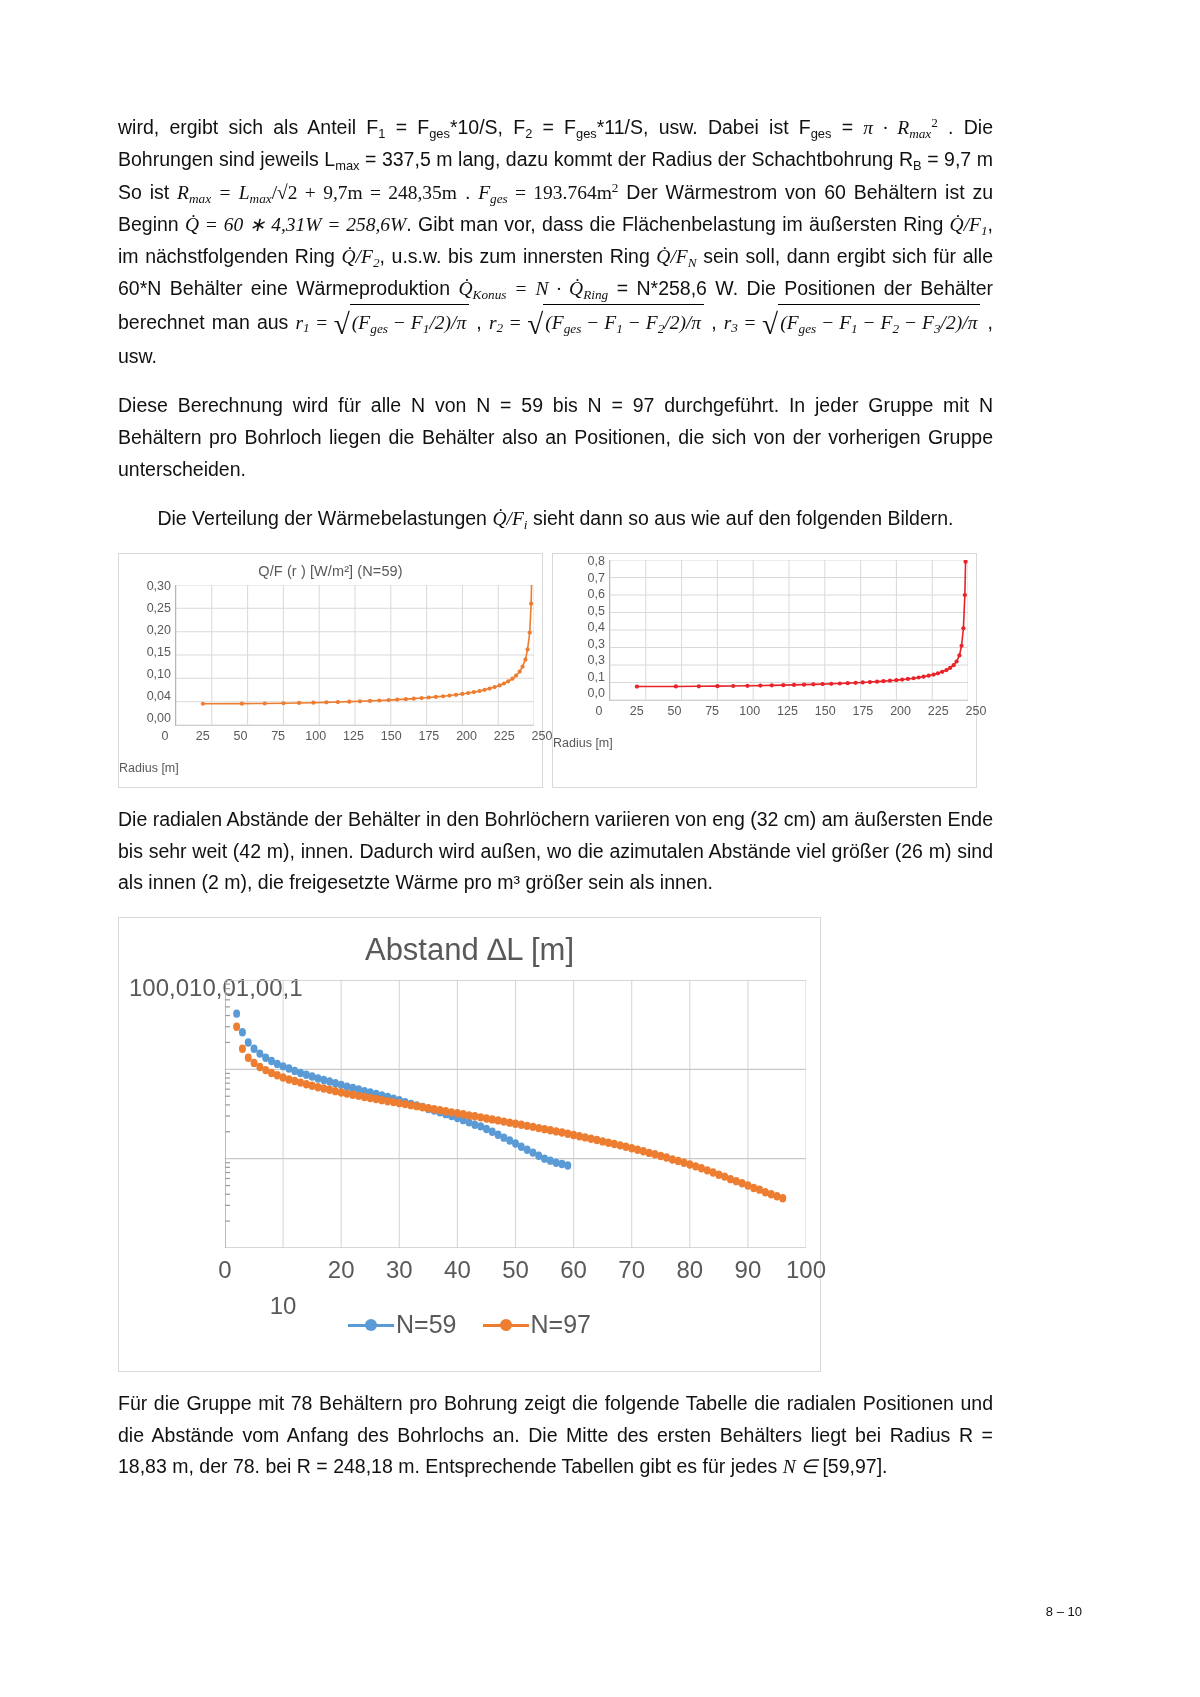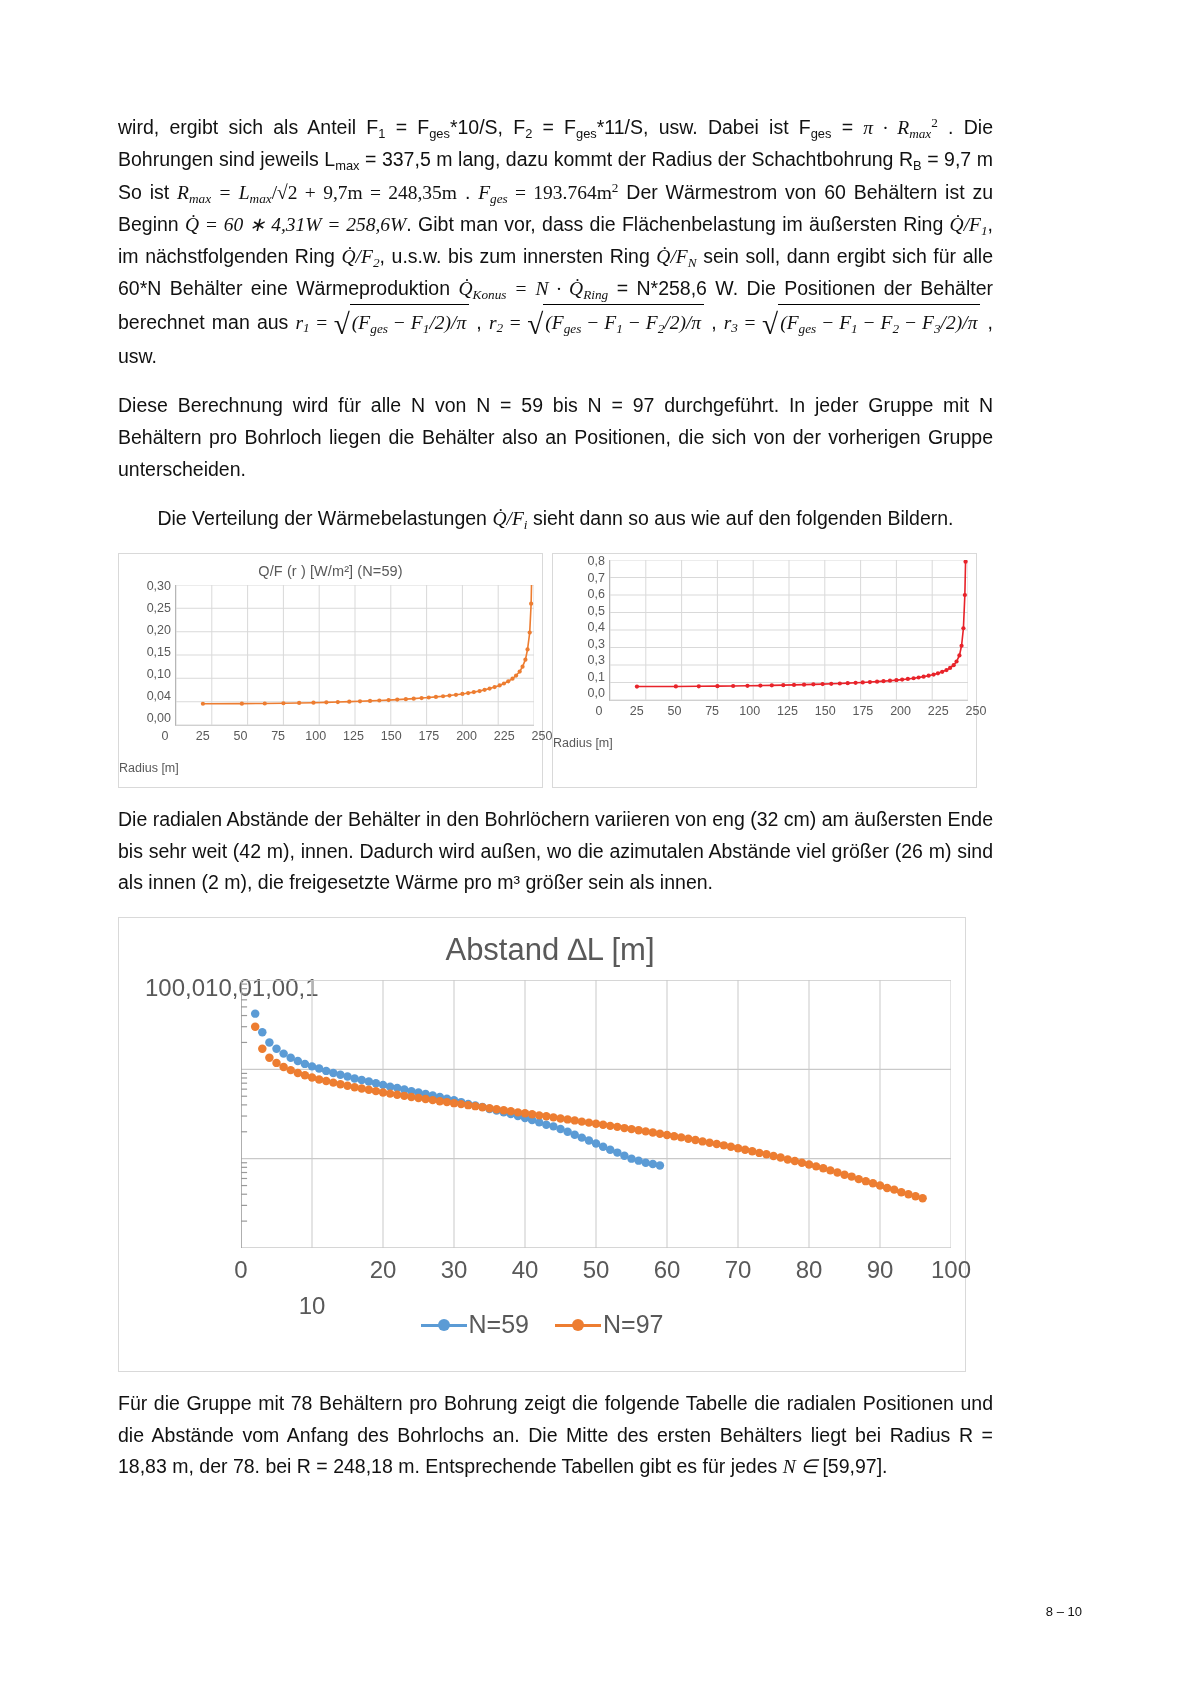--- a/index.html
+++ b/index.html
@@ -71,21 +71,21 @@
   .xlabels{
     position:absolute; left:46px; right:0px; top:150px; height:18px;
     font-size:12.5px; color:#595959;
   }
   .xlabels span{position:absolute; transform:translateX(-50%);}
   .axis-caption{
     text-align:left; font-size:12.5px; color:#595959; margin-top:20px;
   }
   svg{display:block;}
 
-  .chart-big{width:848px; height:455px; margin:4px 0 16px 0;padding-left:16px;}
+  .chart-big{width:703px; height:455px; margin:4px 0 16px 0;}
   .big-title{
     text-align:center;
     font-size:31px; color:#595959;
     padding-top:14px; font-weight:400;
   }
   .big-plotwrap{position:relative; width:100%; height:330px;}
   .big-ylabels{
     position:absolute; left:10px; top:6px; width:88px; height:272px;
     display:flex; justify-content:space-between;
     font-size:24px; color:#595959; text-align:right;

